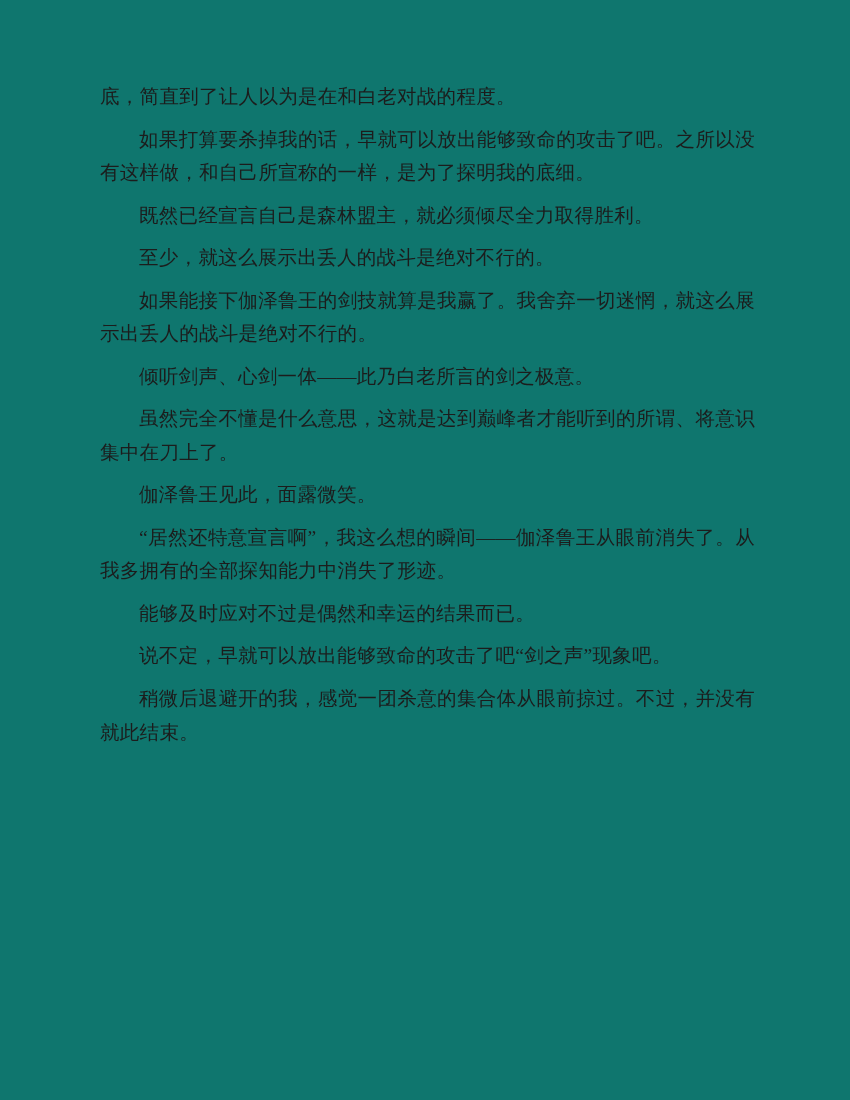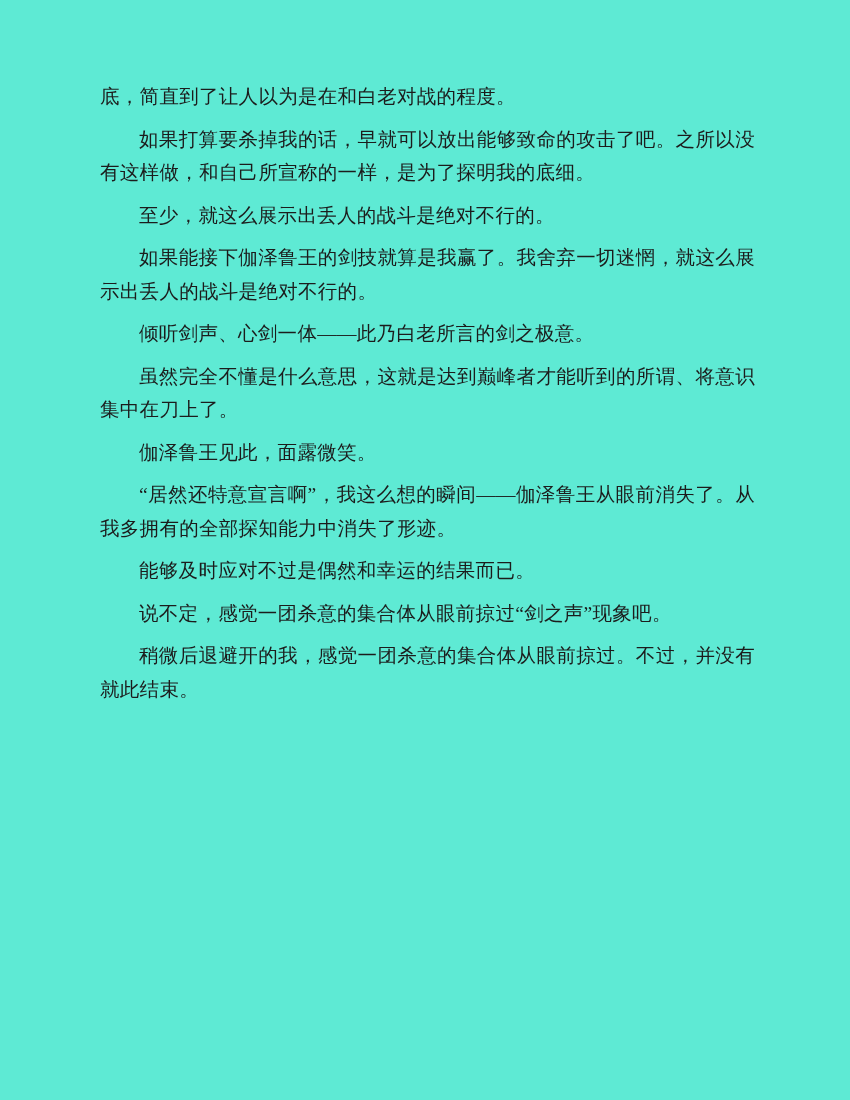--- a/index.html
+++ b/index.html
@@ -12,21 +12,21 @@
     background: #ffffff;
     font-family: "Liberation Sans", sans-serif;
     color: #1a1a1a;
     overflow: hidden;
   }
   .page {
     position: relative;
     width: 850px;
     height: 1100px;
     box-sizing: border-box;
-    background: #5eead4;
+    background: #0f766e;
   }
   .page-body {
     position: absolute;
     left: 100px;
     top: 80px;
     width: 655px;
   }
   .para {
     font-size: 19.5px;
     line-height: 1.72;
@@ -45,23 +45,24 @@
     text-indent: 0;
   }
 </style>
 </head>
 <body>
 
 <div class="page">
   <div class="page-body">
     <p class="para noindent">底，简直到了让人以为是在和白老对战的程度。</p>
     <p class="para indent">如果打算要杀掉我的话，早就可以放出能够致命的攻击了吧。之所以没有这样做，和自己所宣称的一样，是为了探明我的底细。</p>
+    <p class="para indent">既然已经宣言自己是森林盟主，就必须倾尽全力取得胜利。</p>
     <p class="para indent">至少，就这么展示出丢人的战斗是绝对不行的。</p>
     <p class="para indent">如果能接下伽泽鲁王的剑技就算是我赢了。我舍弃一切迷惘，就这么展示出丢人的战斗是绝对不行的。</p>
     <p class="para indent">倾听剑声、心剑一体——此乃白老所言的剑之极意。</p>
     <p class="para indent">虽然完全不懂是什么意思，这就是达到巅峰者才能听到的所谓、将意识集中在刀上了。</p>
     <p class="para indent">伽泽鲁王见此，面露微笑。</p>
     <p class="para indent">“居然还特意宣言啊”，我这么想的瞬间——伽泽鲁王从眼前消失了。从我多拥有的全部探知能力中消失了形迹。</p>
     <p class="para indent">能够及时应对不过是偶然和幸运的结果而已。</p>
-    <p class="para indent">说不定，感觉一团杀意的集合体从眼前掠过“剑之声”现象吧。</p>
+    <p class="para indent">说不定，早就可以放出能够致命的攻击了吧“剑之声”现象吧。</p>
     <p class="para indent">稍微后退避开的我，感觉一团杀意的集合体从眼前掠过。不过，并没有就此结束。</p>
   </div>
 </div>
 
 </body></html>

